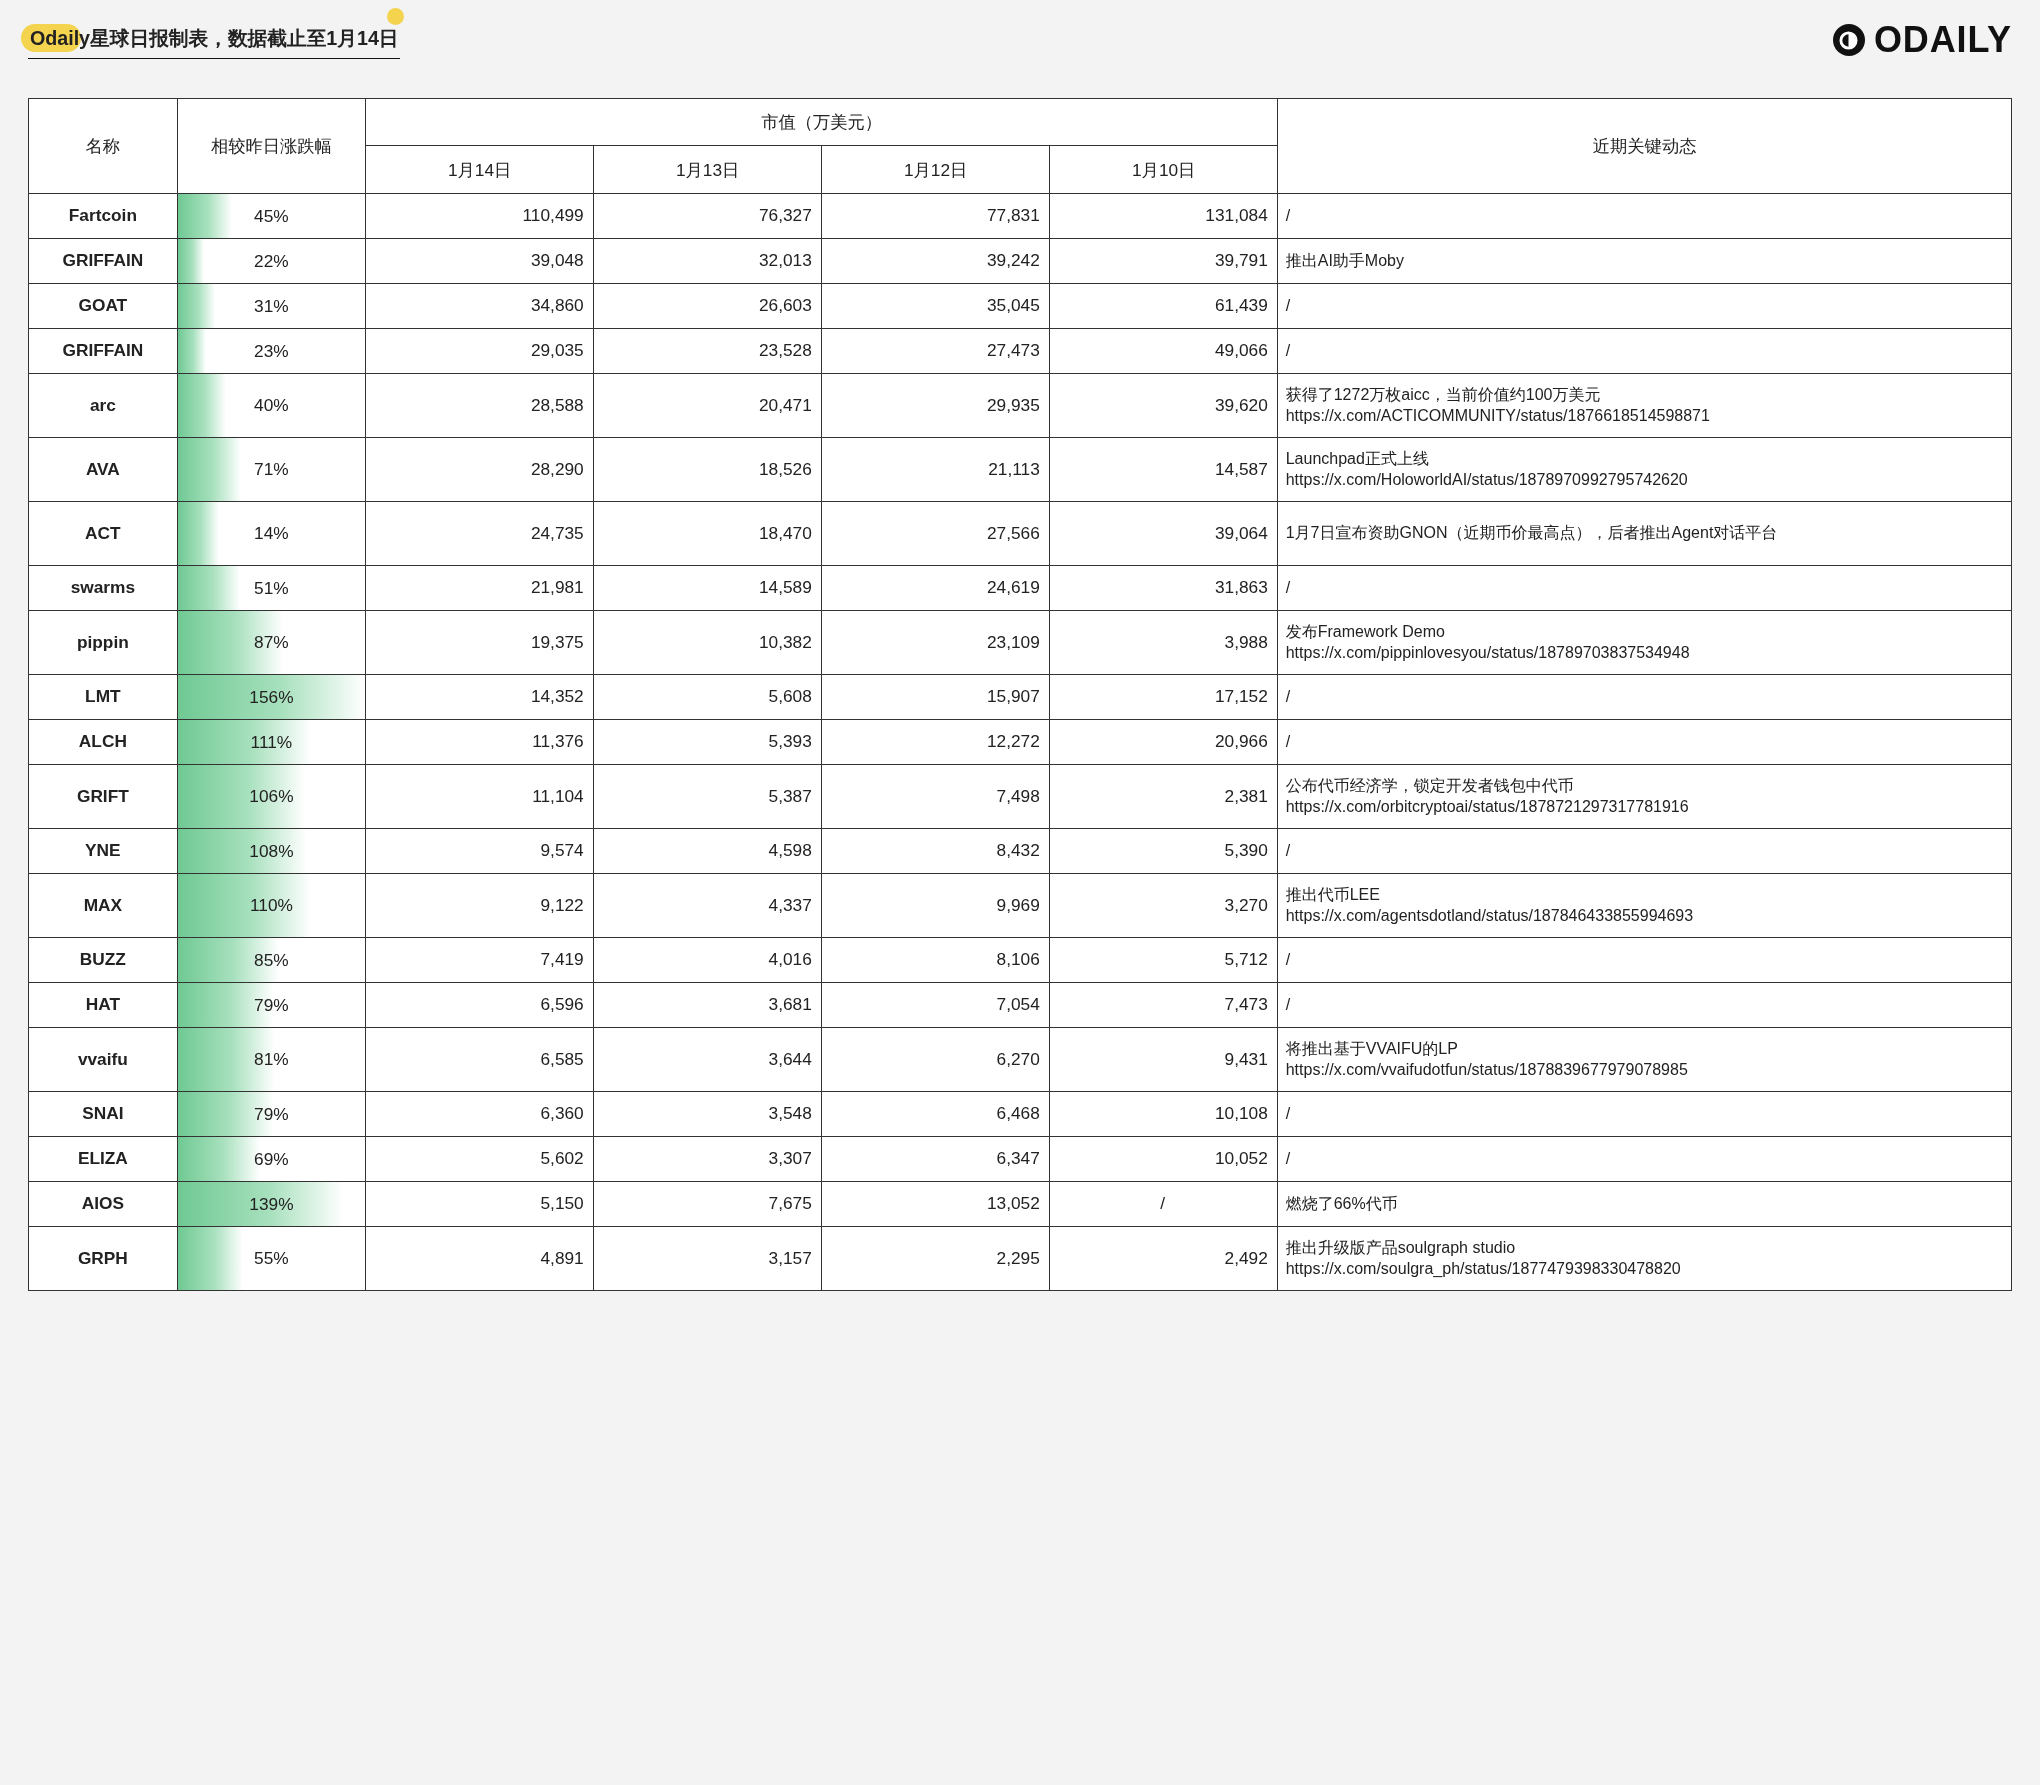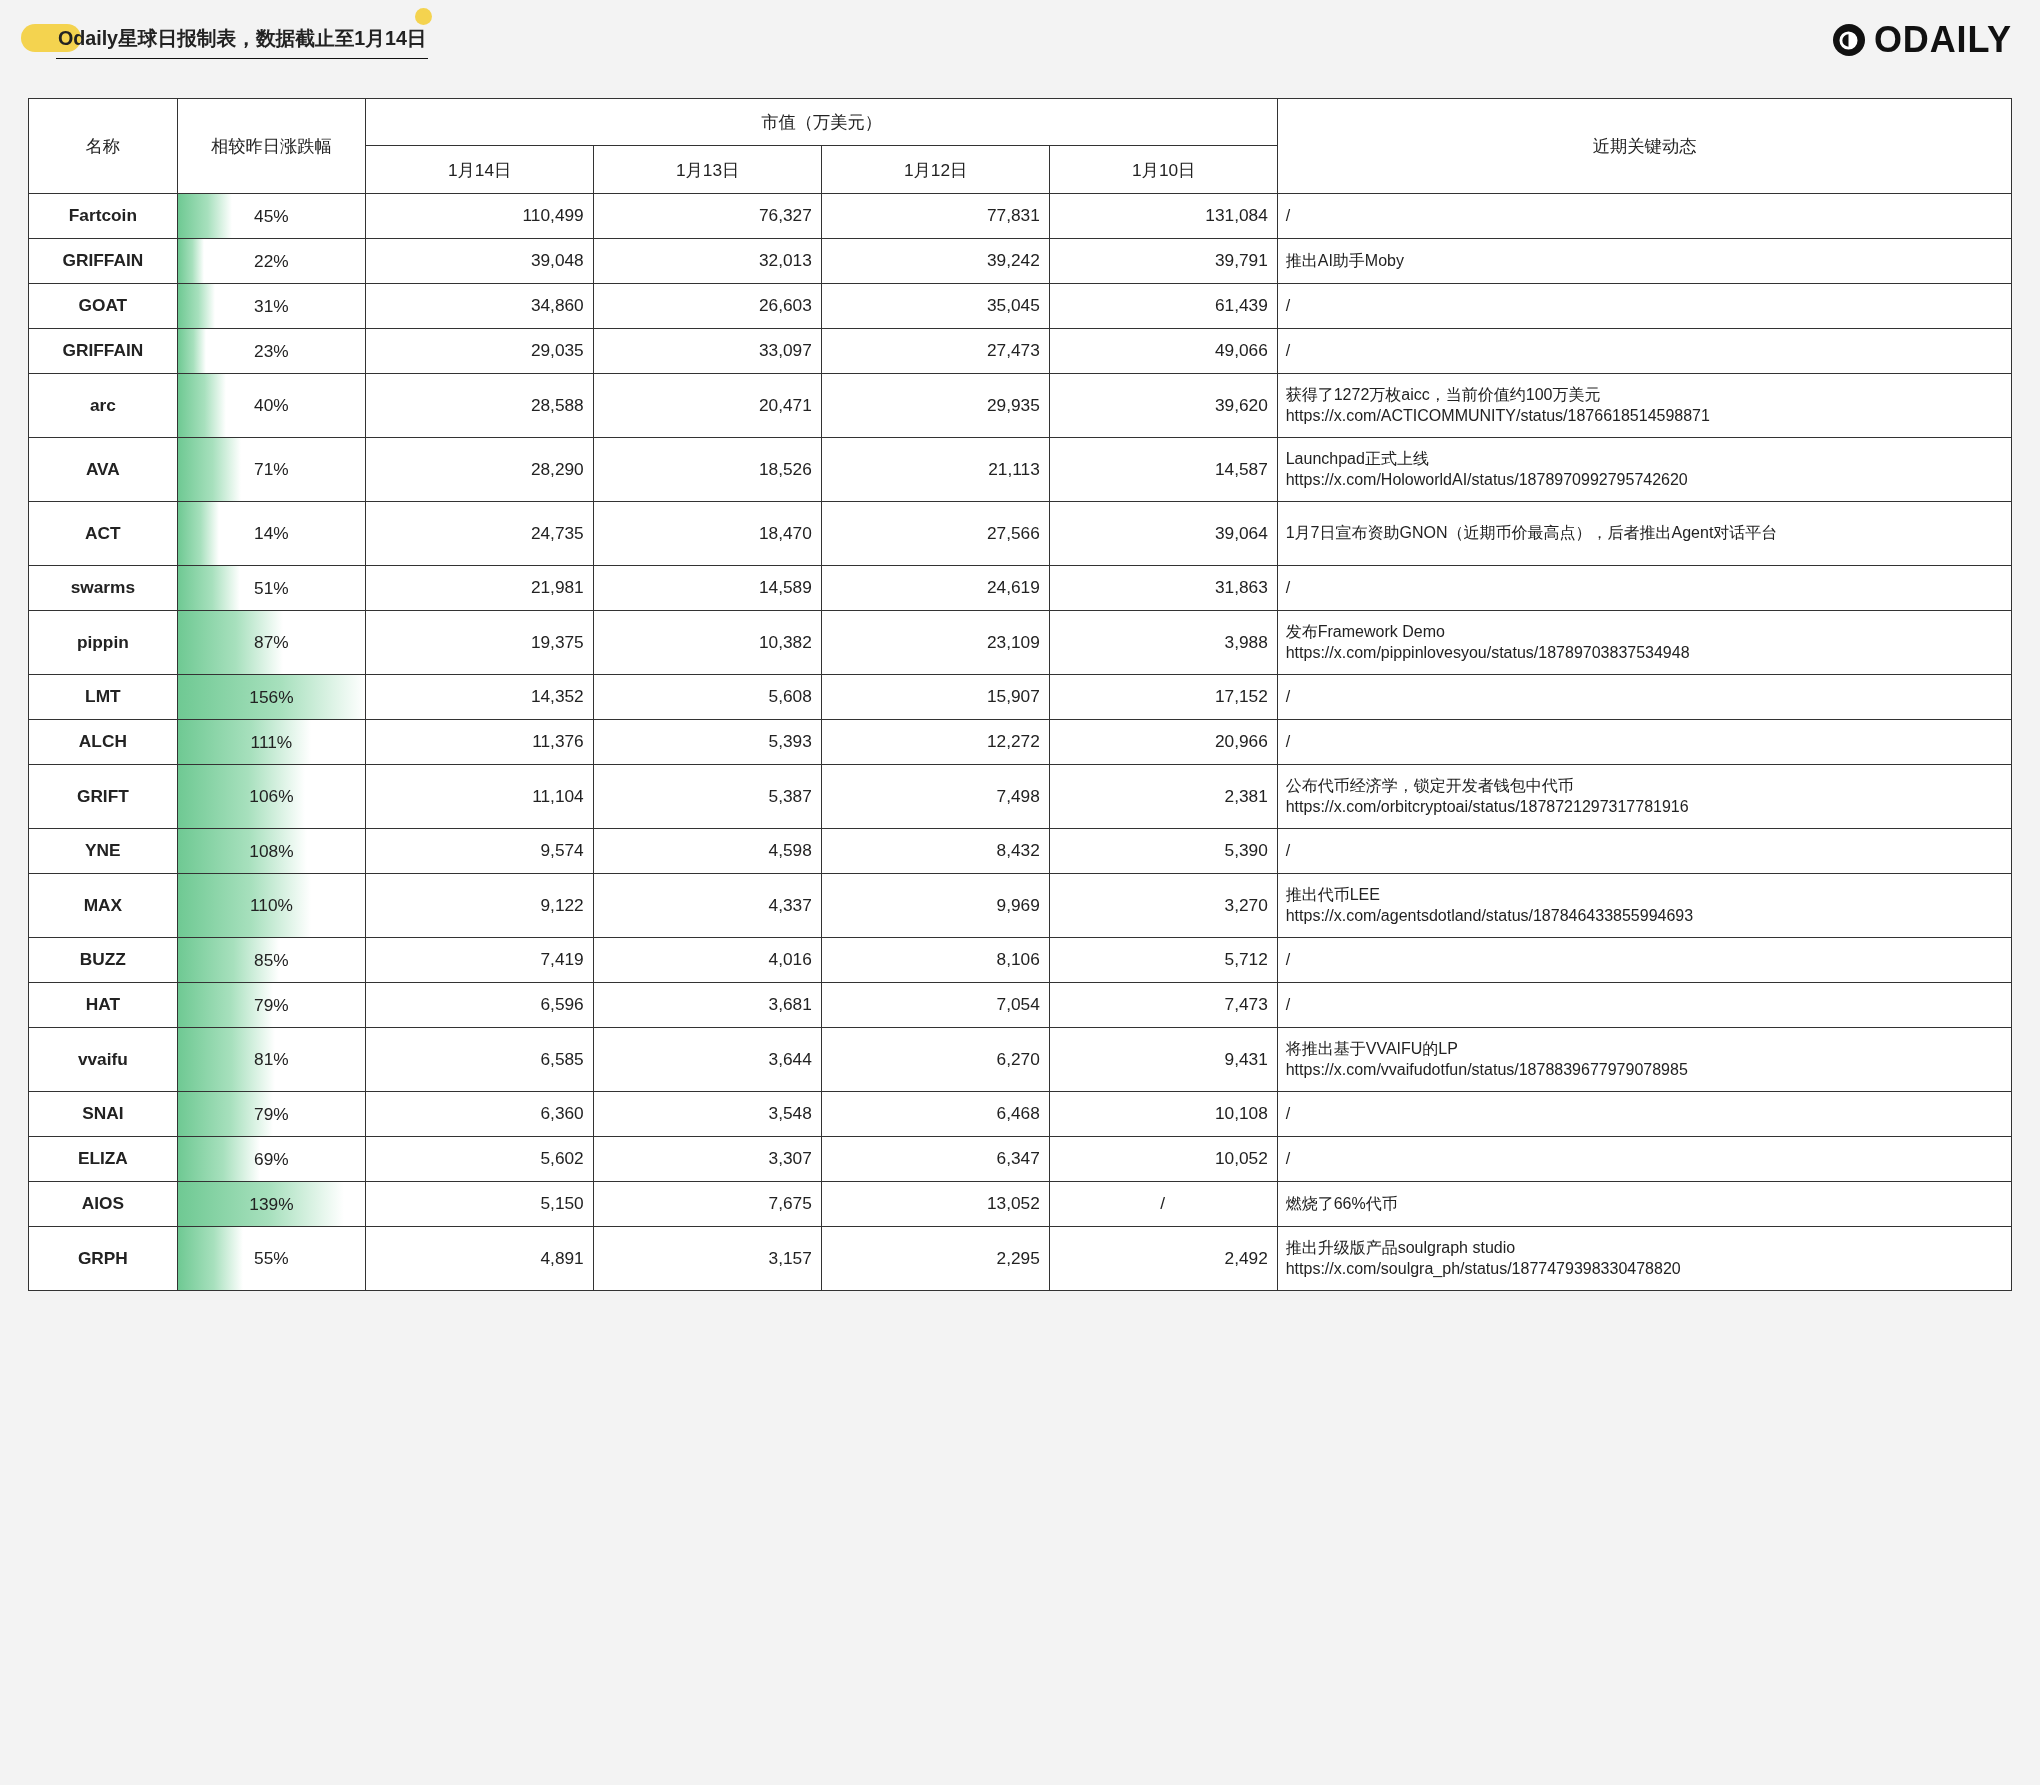--- a/index.html
+++ b/index.html
@@ -21,21 +21,20 @@
     background: #f4d34f; z-index: 1;
   }
   .yellow-dot {
     position: absolute; width: 17px; height: 17px; border-radius: 50%;
     background: #f4d34f; right: -3.7px; top: -13px; z-index: 1;
   }
   .title {
     position: relative; z-index: 2; font-weight: 700; font-size: 19.7px;
     padding: 3.7px 1.9px 5.6px 1.9px;
     border-bottom: 1.9px solid #111;
-    margin-left: 28px;
   }
   .logo-area { display: flex; align-items: center; gap: 9.4px; }
   .logo-circle {
     width: 32px; height: 32px; border-radius: 50%; background: #111;
     display: flex; align-items: center; justify-content: center;
     color: #fff; font-weight: 800; font-size: 19px;
   }
   .logo-text { font-weight: 800; font-size: 36px; letter-spacing: 0.9px; color: #111; }
   table {
     width: 100%; background: #fff; border-collapse: collapse; table-layout: fixed;
@@ -142,21 +141,21 @@
         <td class="num-cell">61,439</td>
         <td class="news-cell">/</td>
       </tr>
       <tr>
         <td class="name-cell">GRIFFAIN</td>
         <td class="pct-cell">
           <div class="pct-bar" style="width: 15%;"></div>
           <div class="pct-label">23%</div>
         </td>
         <td class="num-cell">29,035</td>
-        <td class="num-cell">33,097</td>
+        <td class="num-cell">23,528</td>
         <td class="num-cell">27,473</td>
         <td class="num-cell">49,066</td>
         <td class="news-cell">/</td>
       </tr>
       <tr class="tall">
         <td class="name-cell">arc</td>
         <td class="pct-cell">
           <div class="pct-bar" style="width: 26%;"></div>
           <div class="pct-label">40%</div>
         </td>

